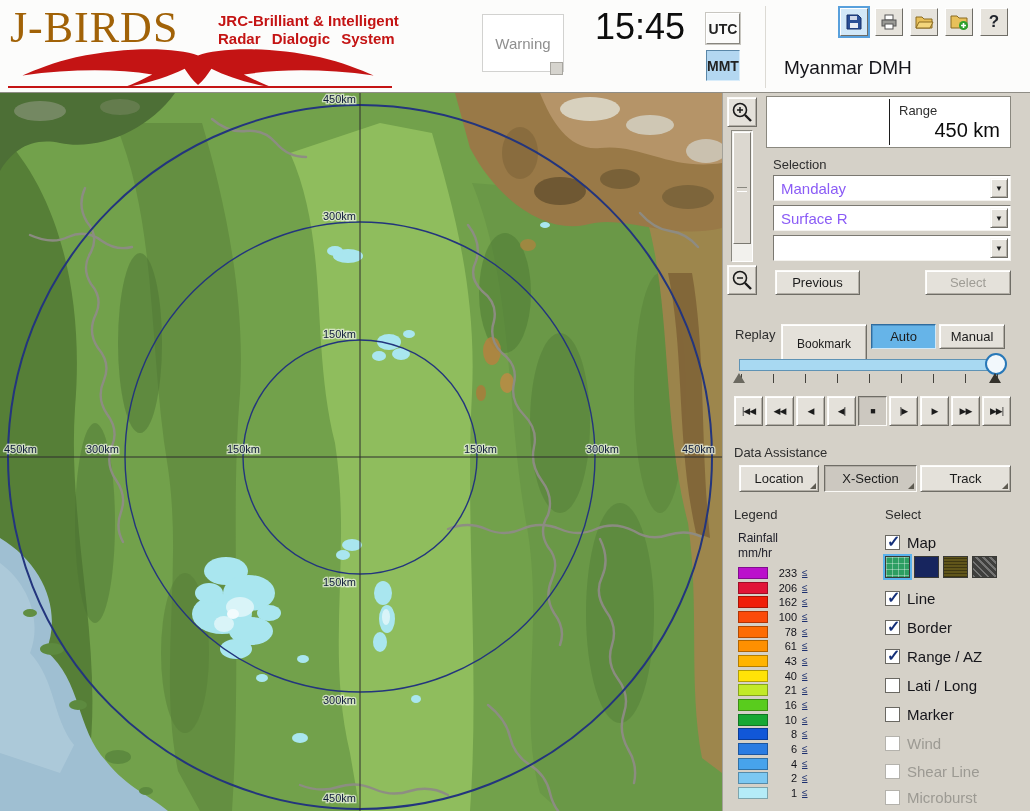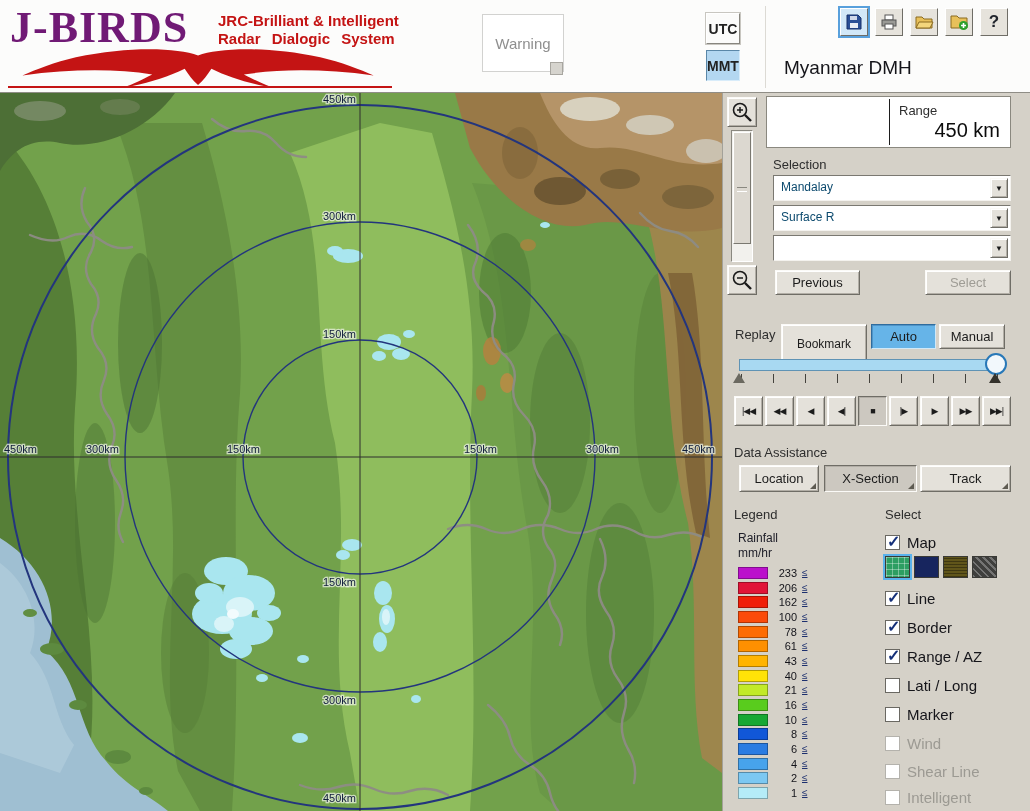--- a/index.html
+++ b/index.html
@@ -2,21 +2,21 @@
 <html><head>
 <meta charset="utf-8">
 <style>
   *{margin:0;padding:0;box-sizing:border-box}
   html,body{width:1030px;height:811px;overflow:hidden}
   body{font-family:"Liberation Sans",sans-serif;background:#d5d1c8;-webkit-font-smoothing:antialiased}
   .app{position:relative;width:1030px;height:811px;background:#d5d1c8;overflow:hidden}
 
   
   .header{position:absolute;left:0;top:0;width:1030px;height:93px;background:#fcfcfb;border-bottom:1px solid #8f8d86}
-  .logo-title{position:absolute;left:10px;top:2px;font-family:"Liberation Serif",serif;font-weight:bold;font-size:44px;color:#701a75;letter-spacing:1px}
+  .logo-title{position:absolute;left:10px;top:2px;font-family:"Liberation Serif",serif;font-weight:normal;font-size:44px;color:#a16207;letter-spacing:1px}
   .logo-tag1{position:absolute;left:218px;top:12px;color:#c41414;font-weight:bold;font-size:15px;white-space:nowrap}
   .logo-tag2{position:absolute;left:218px;top:30px;color:#c41414;font-weight:bold;font-size:15px;word-spacing:7px;white-space:nowrap}
   .eagle{position:absolute;left:8px;top:44px;width:382px;height:42px}
   .logo-underline{position:absolute;left:8px;top:86px;width:384px;height:2px;background:#c41414}
   .warning-box{position:absolute;left:482px;top:14px;width:82px;height:58px;background:#fff;border:1px solid #d2d2d0;color:#8f8f8f;font-size:15px;display:flex;align-items:center;justify-content:center}
   .warning-grip{position:absolute;left:550px;top:62px;width:13px;height:13px;background:#d6d4ce;border:1px solid #a8a6a0}
   .clock-time{position:absolute;left:560px;top:6px;width:160px;text-align:center;font-size:36px;color:#0d0d0d}
   .clock-date{position:absolute;left:552px;top:54px;width:168px;text-align:center;font-size:21px;color:#111}
   .tz{position:absolute;left:706px;width:34px;height:31px;font-size:14px;font-weight:bold;display:flex;align-items:center;justify-content:center;color:#222;cursor:pointer}
   .tz-utc{top:13px;background:#fbfbfa;border:1px solid;border-color:#fff #87857e #87857e #fff;box-shadow:0 0 0 1px #c8c6c0}
@@ -48,21 +48,21 @@
   .zoom-thumb::after{content:"";position:absolute;left:3px;right:3px;top:54px;height:3px;border-top:1px solid #8a8880;border-bottom:1px solid #fff}
 
   .range-box{left:43px;top:3px;width:245px;height:52px;background:#fff;border:1px solid #8a887f}
   .range-divider{position:absolute;left:122px;top:2px;bottom:2px;width:1px;background:#1d1d1d}
   .range-label{position:absolute;left:132px;top:6px;font-size:13px;color:#2e2e2e}
   .range-value{position:absolute;right:10px;top:22px;font-size:20px;color:#0c0c0c}
 
   .sel-label{left:50px;top:64px;font-size:13px;color:#2e2e2e}
   .dd{left:50px;width:238px;height:26px;background:#fff;border:1px solid;border-color:#7a7871 #f4f2ee #f4f2ee #7a7871;cursor:pointer}
   .dd1{top:82px}.dd2{top:112px}.dd3{top:142px}
-  .dd-text{position:absolute;left:7px;top:4px;font-size:12px;color:#0c4a6e}
+  .dd-text{position:absolute;left:7px;top:4px;font-size:15px;color:#8b5cf6}
   .dd-btn{position:absolute;right:2px;top:2px;width:18px;height:20px;font-size:8px;color:#1a1a1a}
   .prev-btn{left:52px;top:177px;width:85px;height:25px;font-size:13px}
   .select-btn{left:202px;top:177px;width:86px;height:25px;font-size:13px}
 
   .replay-label{left:12px;top:234px;font-size:13px;color:#2e2e2e}
   .bookmark-btn{left:58px;top:231px;width:86px;height:40px;font-size:12px}
   .auto-btn{left:148px;top:231px;width:65px;height:25px;font-size:13px}
   .manual-btn{left:216px;top:231px;width:66px;height:25px;font-size:13px}
 
   .slider-track{left:16px;top:266px;width:260px;height:12px;background:#a8d9f2;border:1px solid #5f93b5;cursor:pointer}
@@ -115,20 +115,21 @@
     <svg class="eagle" viewBox="0 0 382 44">
       <path fill="#c41414" d="M190,12 C168,4 118,2 62,14 C40,19 20,27 6,33 C58,26 104,26 142,32 C130,38 122,42 116,44 L121,44 C141,40 160,34 176,26 C180,32 184,38 190,43 C196,38 200,32 204,26 C220,34 239,40 259,44 L264,44 C258,42 250,38 238,32 C276,26 322,26 374,33 C360,27 340,19 318,14 C262,2 212,4 190,12 Z"></path>
     </svg>
     <div class="logo-underline"></div>
 
     <div class="warning-box">
       <span>Warning</span>
     </div>
     <div class="warning-grip"></div>
 
+    <div class="clock-time">15:45</div>
 
     <div class="tz tz-utc">UTC</div>
     <div class="tz tz-mmt">MMT</div>
 
     <div class="hdr-vline"></div>
 
     <div class="tool-btn active" style="left:840px">
       <svg width="20" height="20" viewBox="0 0 20 20">
         <path d="M3,3 h11 l3,3 v11 h-14 z" fill="#2a4f96" stroke="#16306b"></path>
         <rect x="6" y="4" width="7" height="4" fill="#cfd8ea"></rect>
@@ -463,17 +464,17 @@
     <div class="ov-row dis" style="top:641px">
       <div class="cb"></div>
       <span class="ov-label">Wind</span>
     </div>
     <div class="ov-row dis" style="top:669px">
       <div class="cb"></div>
       <span class="ov-label">Shear Line</span>
     </div>
     <div class="ov-row dis" style="top:695px">
       <div class="cb"></div>
-      <span class="ov-label">Intelligent</span>
+      <span class="ov-label">Microburst</span>
     </div>
 
   </div>
 </div>
 
 </body></html>

